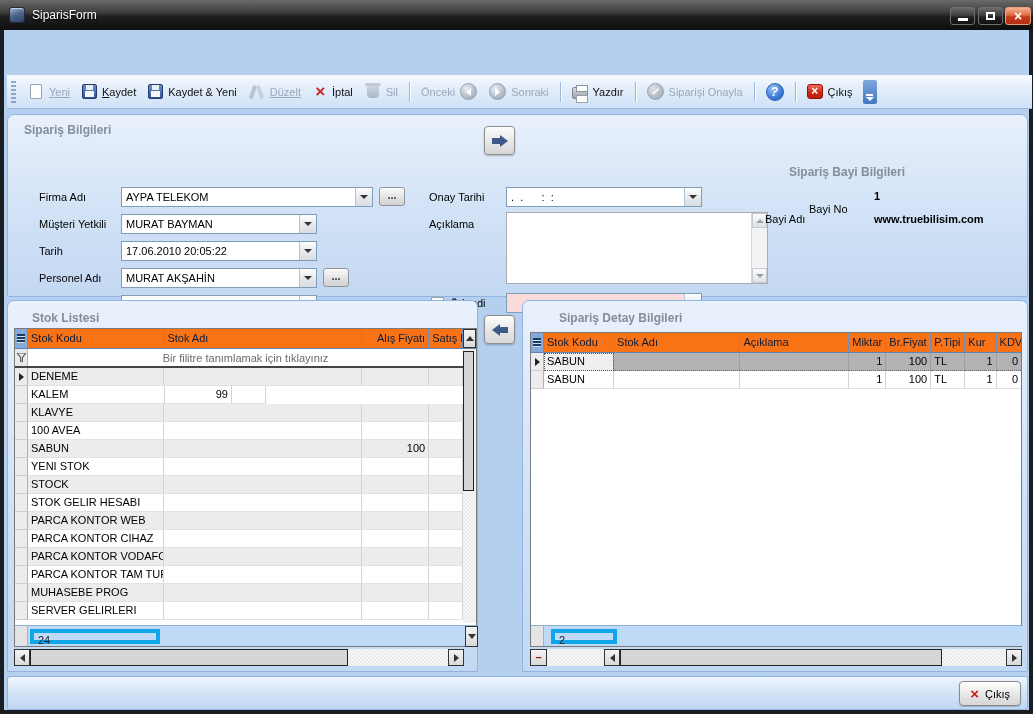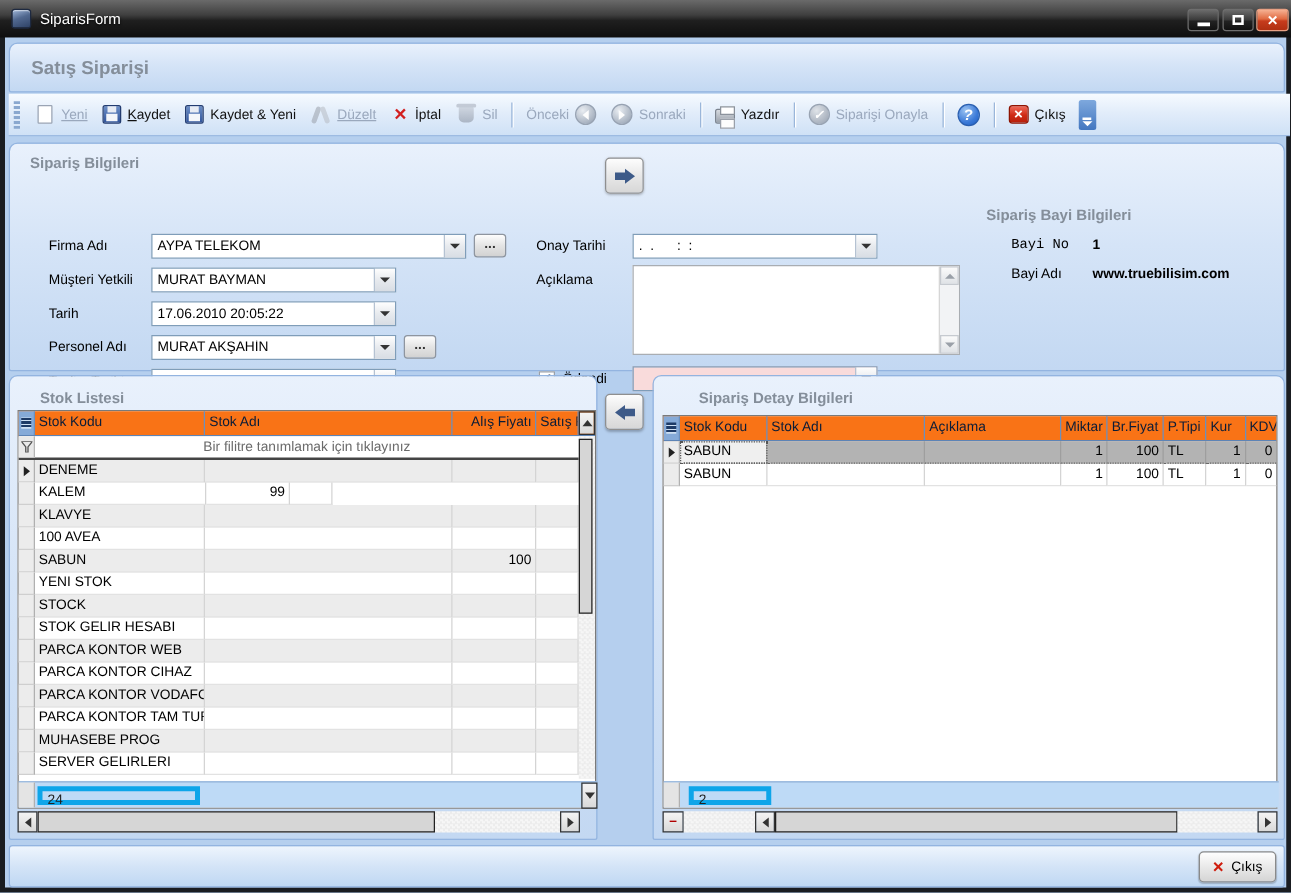--- a/index.html
+++ b/index.html
@@ -169,23 +169,20 @@
   <div class="winbtn max">
       <span class="max-glyph"></span>
     </div>
   <div class="winbtn close">
       <span style="font-size:14px;font-weight:bold;">×</span>
     </div>
 </div>
 
 <div class="content">
 
-  <div class="panel hdr-panel">
-    <div class="big-title">Satış Siparişi</div>
-  </div>
 
   <div class="toolbar">
     <span class="drag-handle"></span>
 
     <span class="tbtn disabled ul-all">
       <i class="ic ic-doc"></i>
       <span class="lbl">Yeni</span>
     </span>
     <span class="tbtn ul-first">
       <i class="ic ic-floppy"></i>
@@ -326,23 +323,23 @@
     <span class="checkbox" style="left:423px;top:182px;">✓</span>
     <span class="flabel" style="left:442px;top:182px;">Ödendi</span>
     <div class="combo pink" style="left:498px;top:178px;width:196px;">
       <span class="combo-text"></span>
       <span class="combo-btn">
           <i class="tri tri-d"></i>
         </span>
     </div>
 
     <div class="panel-title" style="position:absolute;left:781px;top:50px;">Sipariş Bayi Bilgileri</div>
-    <span class="bayi-label" style="left:801px;top:75px;font-family:Liberation Mono, monospace;">Bayi No</span>
+    <span class="bayi-label" style="left:801px;top:88px;">Bayi No</span>
     <span class="bayi-val" style="left:866px;top:75px;">1</span>
-    <span class="bayi-label" style="left:801px;top:98px;">Bayi Adı</span>
+    <span class="bayi-label" style="left:757px;top:98px;">Bayi Adı</span>
     <span class="bayi-val" style="left:866px;top:98px;">www.truebilisim.com</span>
   </div>
 
   <div class="panel grid-panel stok-panel">
     <div class="panel-title" style="left:24px;">Stok Listesi</div>
 
     <div class="grid" style="left:6px;top:27px;width:463px;height:319px;">
 
       <div class="ghead">
         <span class="ind-hc">

